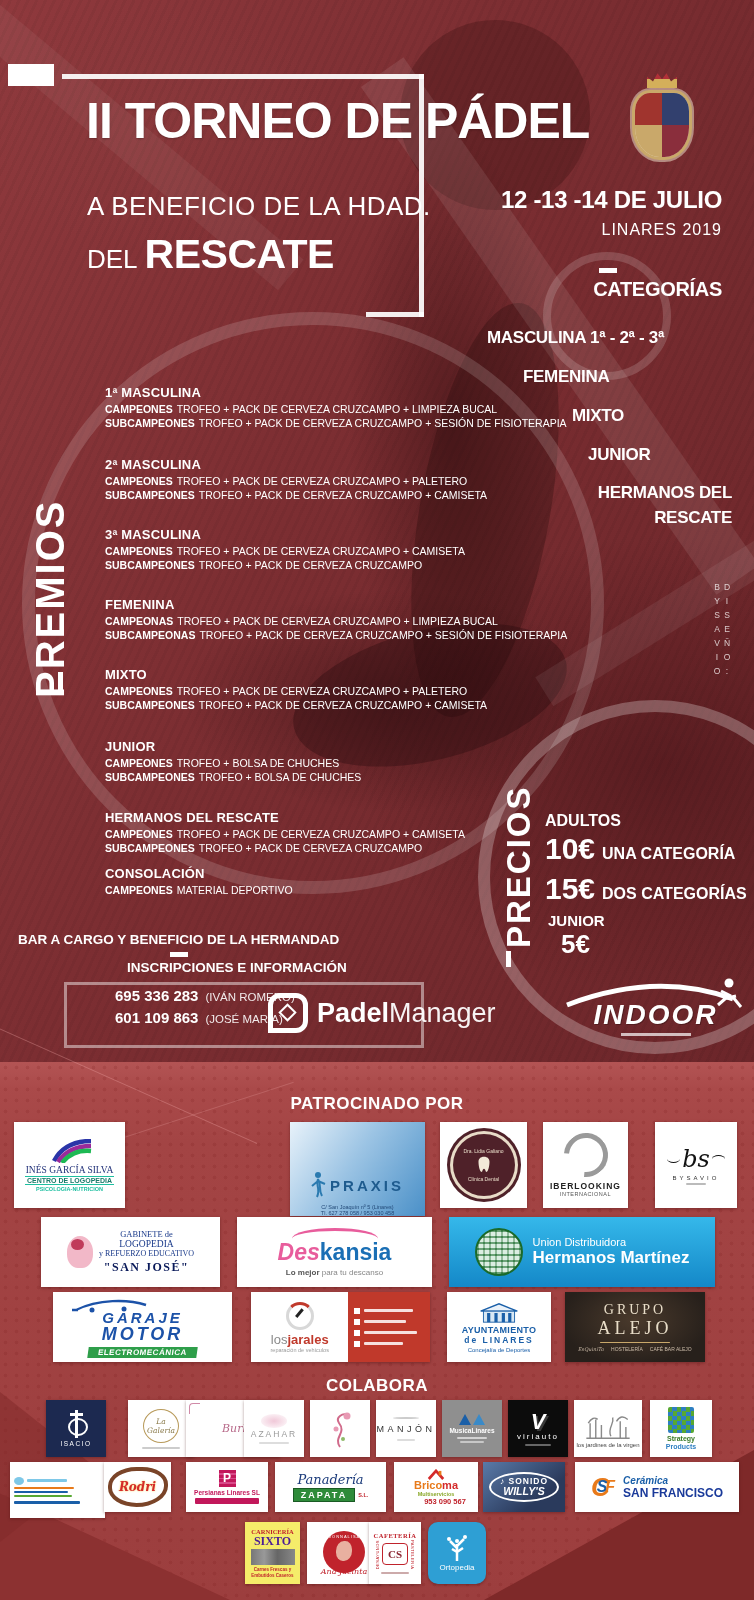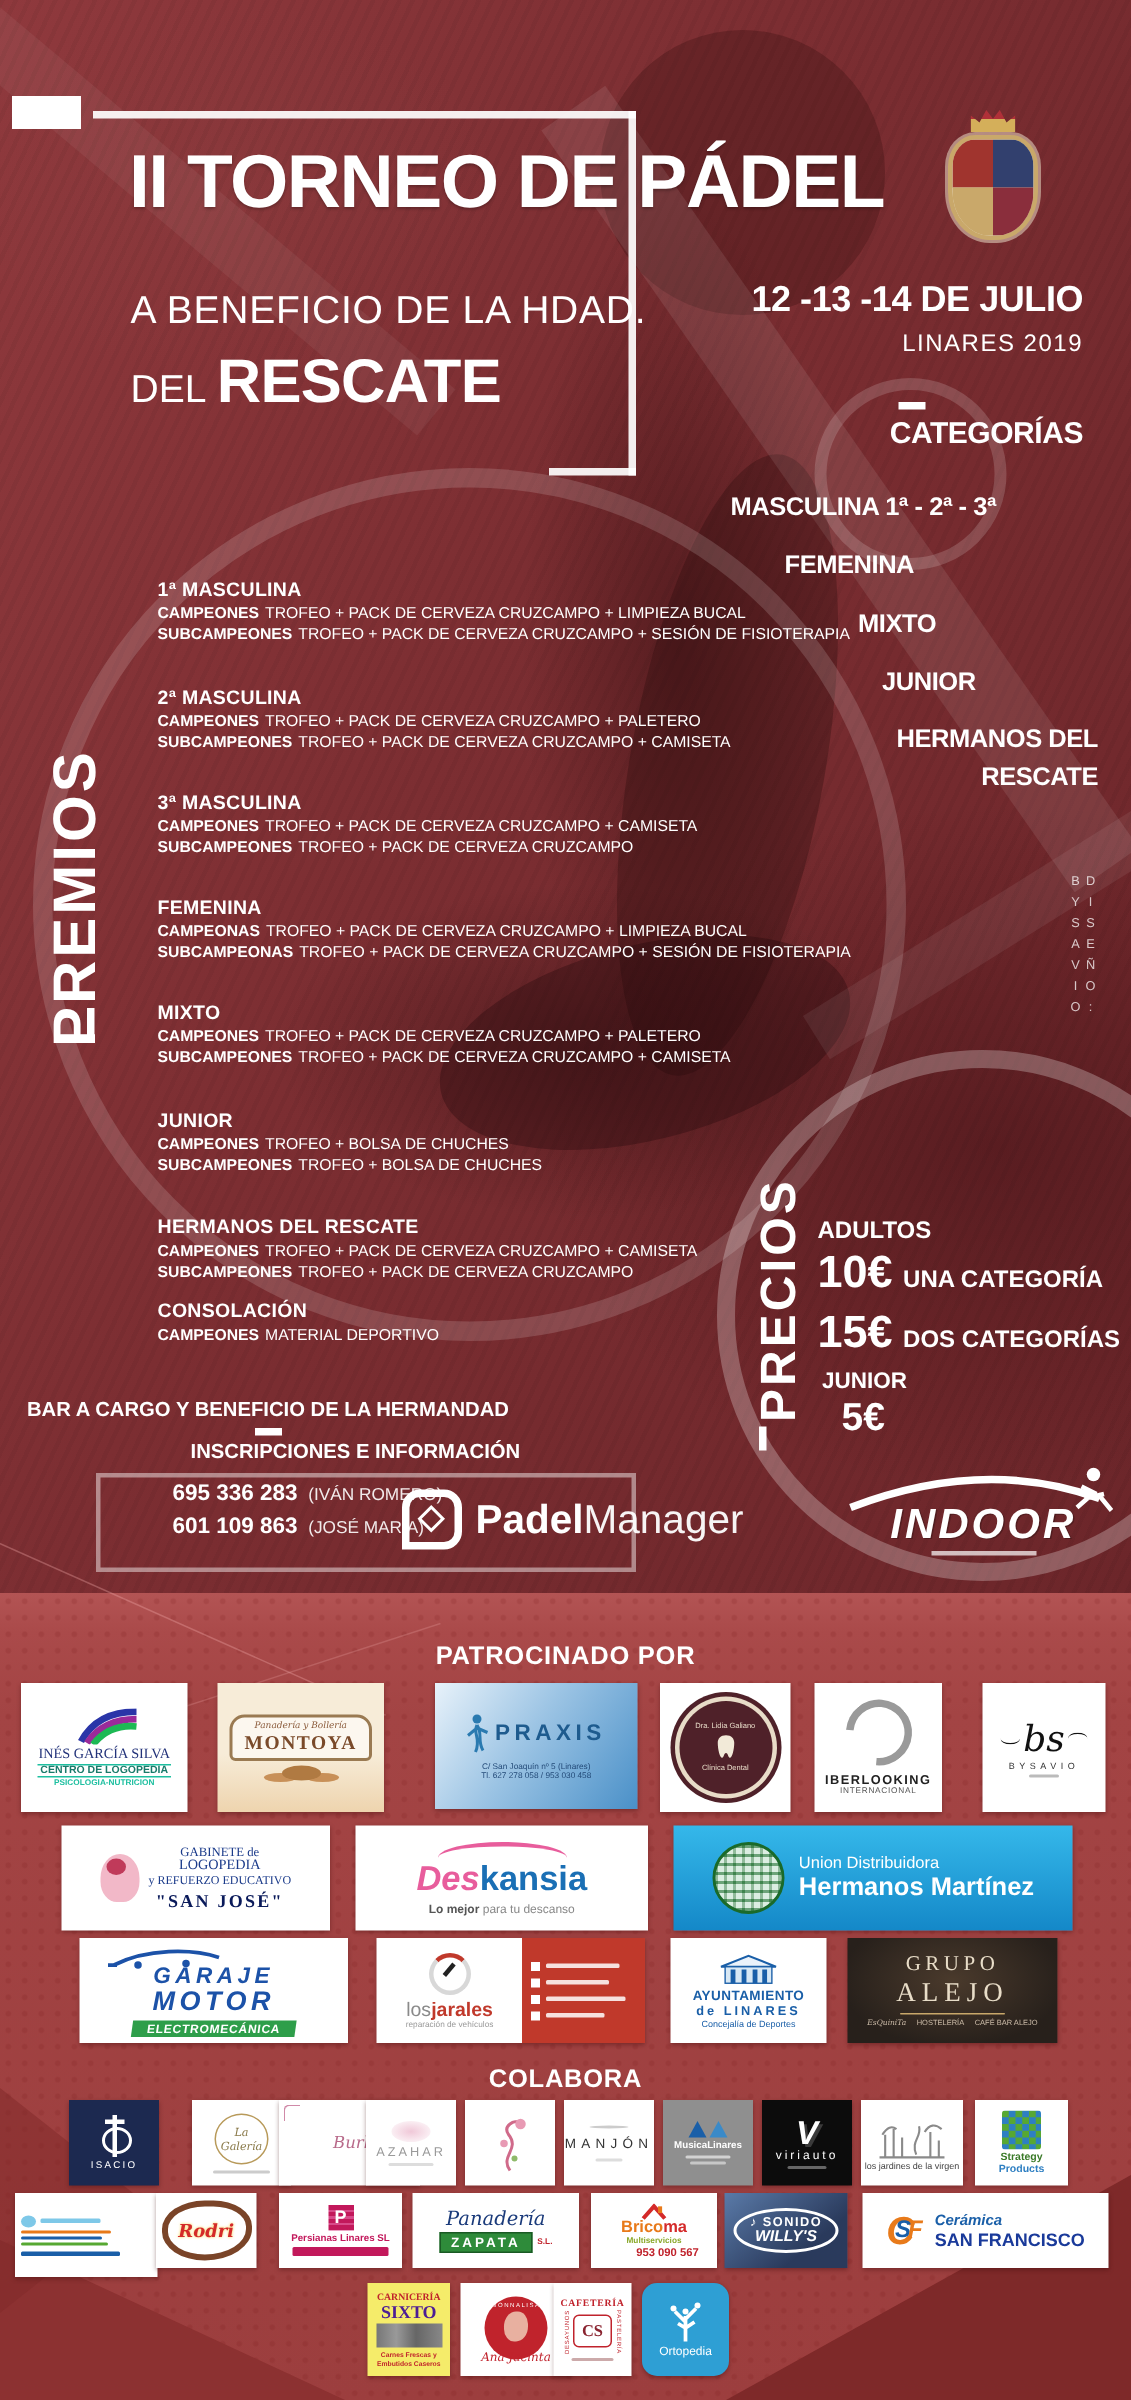--- a/index.html
+++ b/index.html
@@ -202,29 +202,22 @@
     <svg width="46" height="24" viewBox="0 0 46 24">
       <path d="M7 22 C15 7 29 2 44 2" stroke="#2a35a8" stroke-width="4.5" fill="none"></path>
       <path d="M11 23 C19 11 31 7 44 7" stroke="#9a2a9a" stroke-width="4.5" fill="none"></path>
       <path d="M15 24 C23 14 33 11 44 12" stroke="#1db954" stroke-width="4.5" fill="none"></path>
     </svg>
     <div class="serif" style="font-size:9.5px;color:#23337a;margin-top:2px;">INÉS GARCÍA SILVA</div>
     <div style="font-size:7px;color:#1a7a6a;border-top:1px solid #1dbfa0;border-bottom:1px solid #1dbfa0;padding:0 2px;margin-top:1px;font-weight:bold;">CENTRO DE LOGOPEDIA</div>
     <div style="font-size:5.5px;color:#1dbfa0;margin-top:1px;font-weight:bold;">PSICOLOGIA-NUTRICION</div>
   </div>
 
-  <div class="tl" style="left:145px;top:1122px;width:111px;height:86px;background:linear-gradient(180deg,#f7ecd8 0 55%,#eed4ae 100%);">
-    <div style="border:2px solid #9a7a52;border-radius:10px 10px 4px 4px;padding:2px 8px;background:rgba(255,255,255,.6);">
-      <div class="script" style="font-size:6px;color:#8a5a3a;">Panadería y Bollería</div>
-      <div class="serif" style="font-size:13px;font-weight:bold;color:#7a4a2a;letter-spacing:1px;">MONTOYA</div>
-    </div>
-    <div style="width:26px;height:10px;background:#b07a42;border-radius:50%;margin-top:3px;box-shadow:-14px 3px 0 -2px #c89058,14px 3px 0 -2px #c89058;"></div>
-  </div>
-
-  <div class="tl" style="left:290px;top:1122px;width:135px;height:84px;background:linear-gradient(125deg,#e8f2fa 0,#9cc4e4 45%,#4a90c8 100%);">
+
+  <div class="tl" style="left:290px;top:1122px;width:135px;height:94px;background:linear-gradient(125deg,#e8f2fa 0,#9cc4e4 45%,#4a90c8 100%);justify-content:flex-end;">
     <div style="display:flex;align-items:center;gap:4px;">
       <svg width="15" height="28" viewBox="0 0 15 28">
         <circle cx="7" cy="4" r="3" fill="#2a7ab0"></circle>
         <path d="M7 8 C4 14 10 17 6 26 M7 8 C11 14 7 18 11 25 M7 10 L1 15 M7 10 L14 13" stroke="#2a7ab0" stroke-width="2" fill="none"></path>
       </svg>
       <span style="font-size:15px;font-weight:bold;color:#1e5b8e;letter-spacing:3px;">PRAXIS</span>
     </div>
     <div style="font-size:5.5px;color:#234a78;margin-top:5px;">C/ San Joaquín nº 5 (Linares)</div>
     <div style="font-size:5.5px;color:#234a78;">Tl. 627 278 058 / 953 030 458</div>
   </div>

